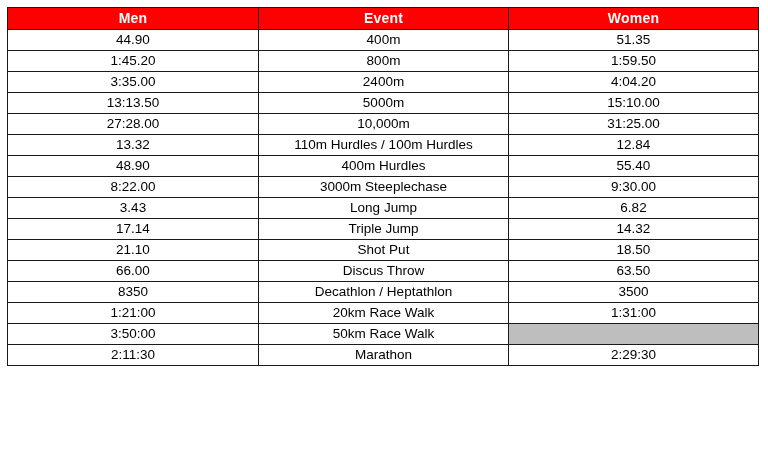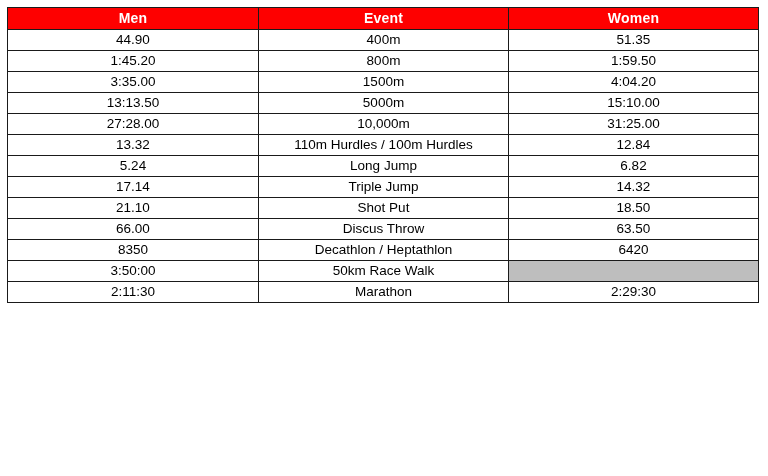--- a/index.html
+++ b/index.html
@@ -85,40 +85,50 @@
           <td>400m</td>
           <td>51.35</td>
         </tr>
         <tr>
           <td>1:45.20</td>
           <td>800m</td>
           <td>1:59.50</td>
         </tr>
         <tr>
           <td>3:35.00</td>
-          <td>1500m</td>
+          <td>2400m</td>
           <td>4:04.20</td>
         </tr>
         <tr>
           <td>13:13.50</td>
           <td>5000m</td>
           <td>15:10.00</td>
         </tr>
         <tr>
           <td>27:28.00</td>
           <td>10,000m</td>
           <td>31:25.00</td>
         </tr>
         <tr>
           <td>13.32</td>
           <td>110m Hurdles / 100m Hurdles</td>
           <td>12.84</td>
         </tr>
         <tr>
-          <td>5.24</td>
+          <td>48.90</td>
+          <td>400m Hurdles</td>
+          <td>55.40</td>
+        </tr>
+        <tr>
+          <td>8:22.00</td>
+          <td>3000m Steeplechase</td>
+          <td>9:30.00</td>
+        </tr>
+        <tr>
+          <td>3.43</td>
           <td>Long Jump</td>
           <td>6.82</td>
         </tr>
         <tr>
           <td>17.14</td>
           <td>Triple Jump</td>
           <td>14.32</td>
         </tr>
         <tr>
           <td>21.10</td>
@@ -126,21 +136,26 @@
           <td>18.50</td>
         </tr>
         <tr>
           <td>66.00</td>
           <td>Discus Throw</td>
           <td>63.50</td>
         </tr>
         <tr>
           <td>8350</td>
           <td>Decathlon / Heptathlon</td>
-          <td>6420</td>
+          <td>3500</td>
+        </tr>
+        <tr>
+          <td>1:21:00</td>
+          <td>20km Race Walk</td>
+          <td>1:31:00</td>
         </tr>
         <tr>
           <td>3:50:00</td>
           <td>50km Race Walk</td>
           <td class="empty-cell"></td>
         </tr>
         <tr>
           <td>2:11:30</td>
           <td>Marathon</td>
           <td>2:29:30</td>

